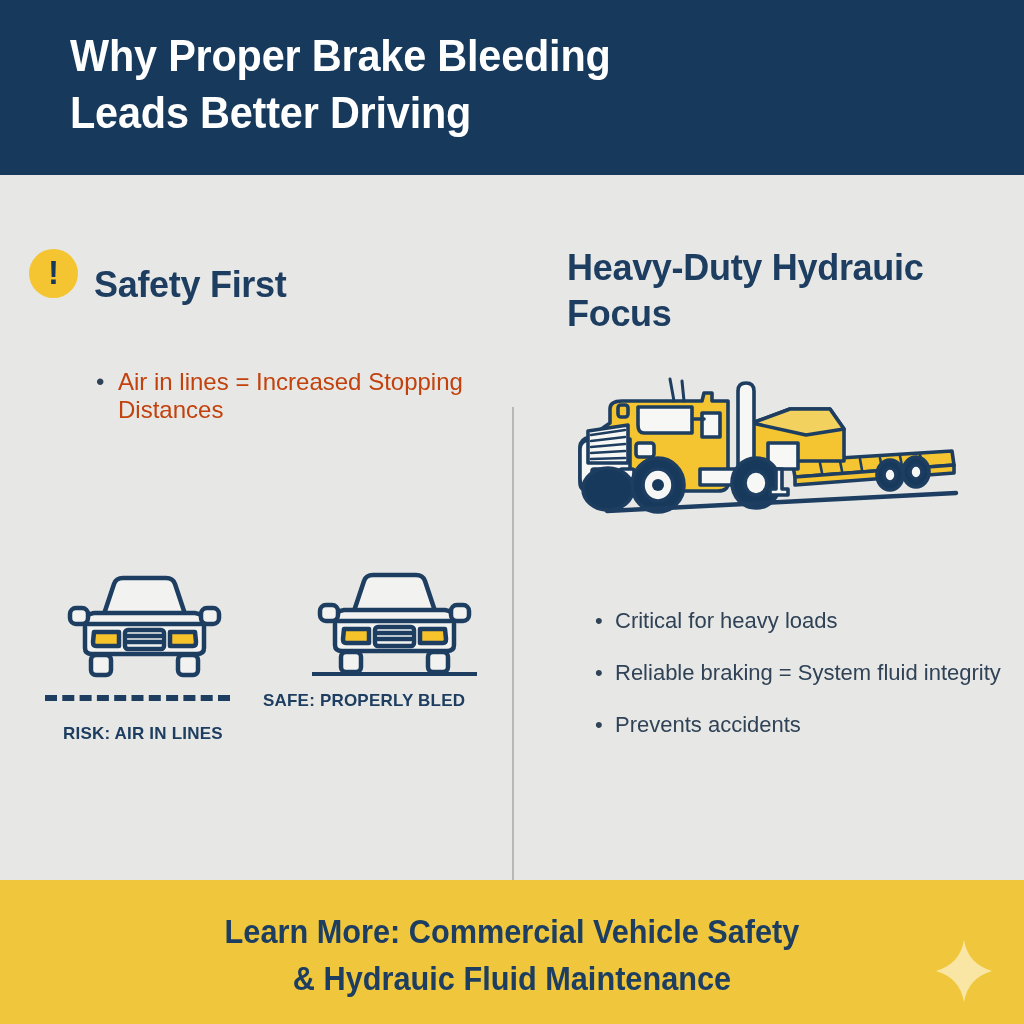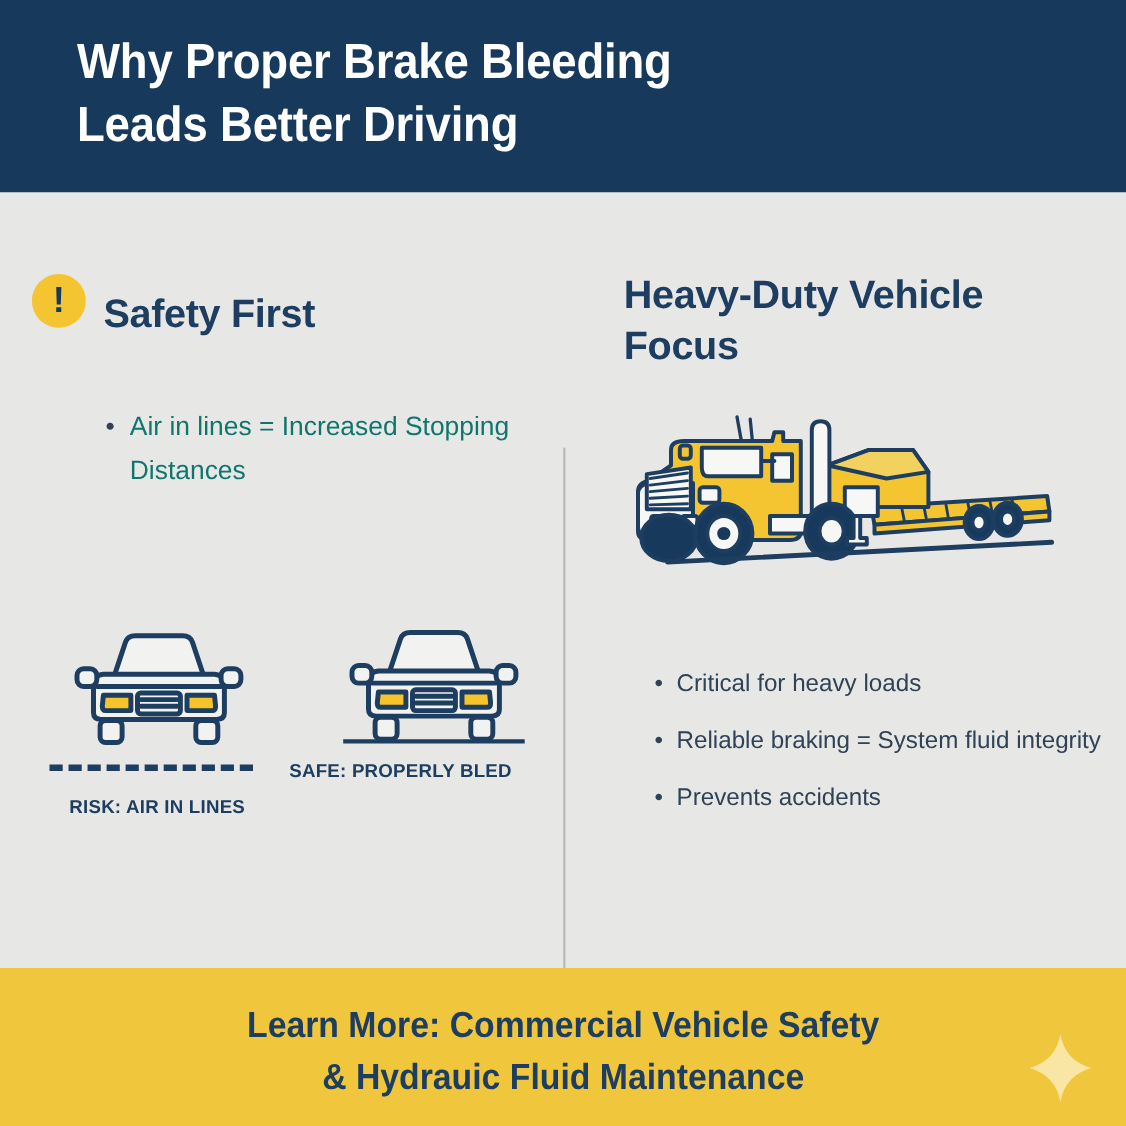--- a/index.html
+++ b/index.html
@@ -50,21 +50,21 @@
     text-align:center;font-family:"Liberation Sans",sans-serif;
   }
   .h2-left{
     position:absolute;left:94px;top:89px;
     color:#1D3E60;font-size:36px;font-weight:bold;letter-spacing:-0.3px;
   }
   .bullets-left{
     position:absolute;left:56px;top:177px;width:430px;
   }
   .bullets-left li{
-    color:#0f766e;font-size:24px;line-height:40px;
+    color:#c2410c;font-size:24px;line-height:28px;
     margin:0 0 26px 0;
     list-style:none;position:relative;padding-left:22px;
   }
   .bullets-left li:last-child{margin-bottom:0;}
   .bullets-left li::before{
     content:"\2022";position:absolute;left:0;top:0;color:#2F4256;font-size:24px;
   }
 
   
   .car-risk{position:absolute;left:62px;top:395px;}
@@ -183,21 +183,21 @@
             <line x1="-45" y1="107" x2="203" y2="107" stroke-width="4"></line>
           </g>
         </svg>
       </div>
 
       <div class="label-safe">SAFE: PROPERLY BLED</div>
     </div>
 
     <div class="col-right">
 
-      <div class="h2-right">Heavy-Duty Vehicle
+      <div class="h2-right">Heavy-Duty Hydrauic
 Focus</div>
 
       <div class="truck-wrap">
         <svg width="420" height="160" viewBox="0 0 420 160" xmlns="http://www.w3.org/2000/svg">
           <g stroke="#1D3E60" stroke-width="3.6" stroke-linejoin="round" stroke-linecap="round">
 
             <path d="M240 96 L400 86 L402 100 L243 112 Z" fill="#F4C530"></path>
             <path d="M243 112 L402 100 L402 108 L243 120 Z" fill="#F4C530"></path>
             <g fill="none" stroke-width="2.6">
               <line x1="268" y1="98" x2="270" y2="108"></line>

